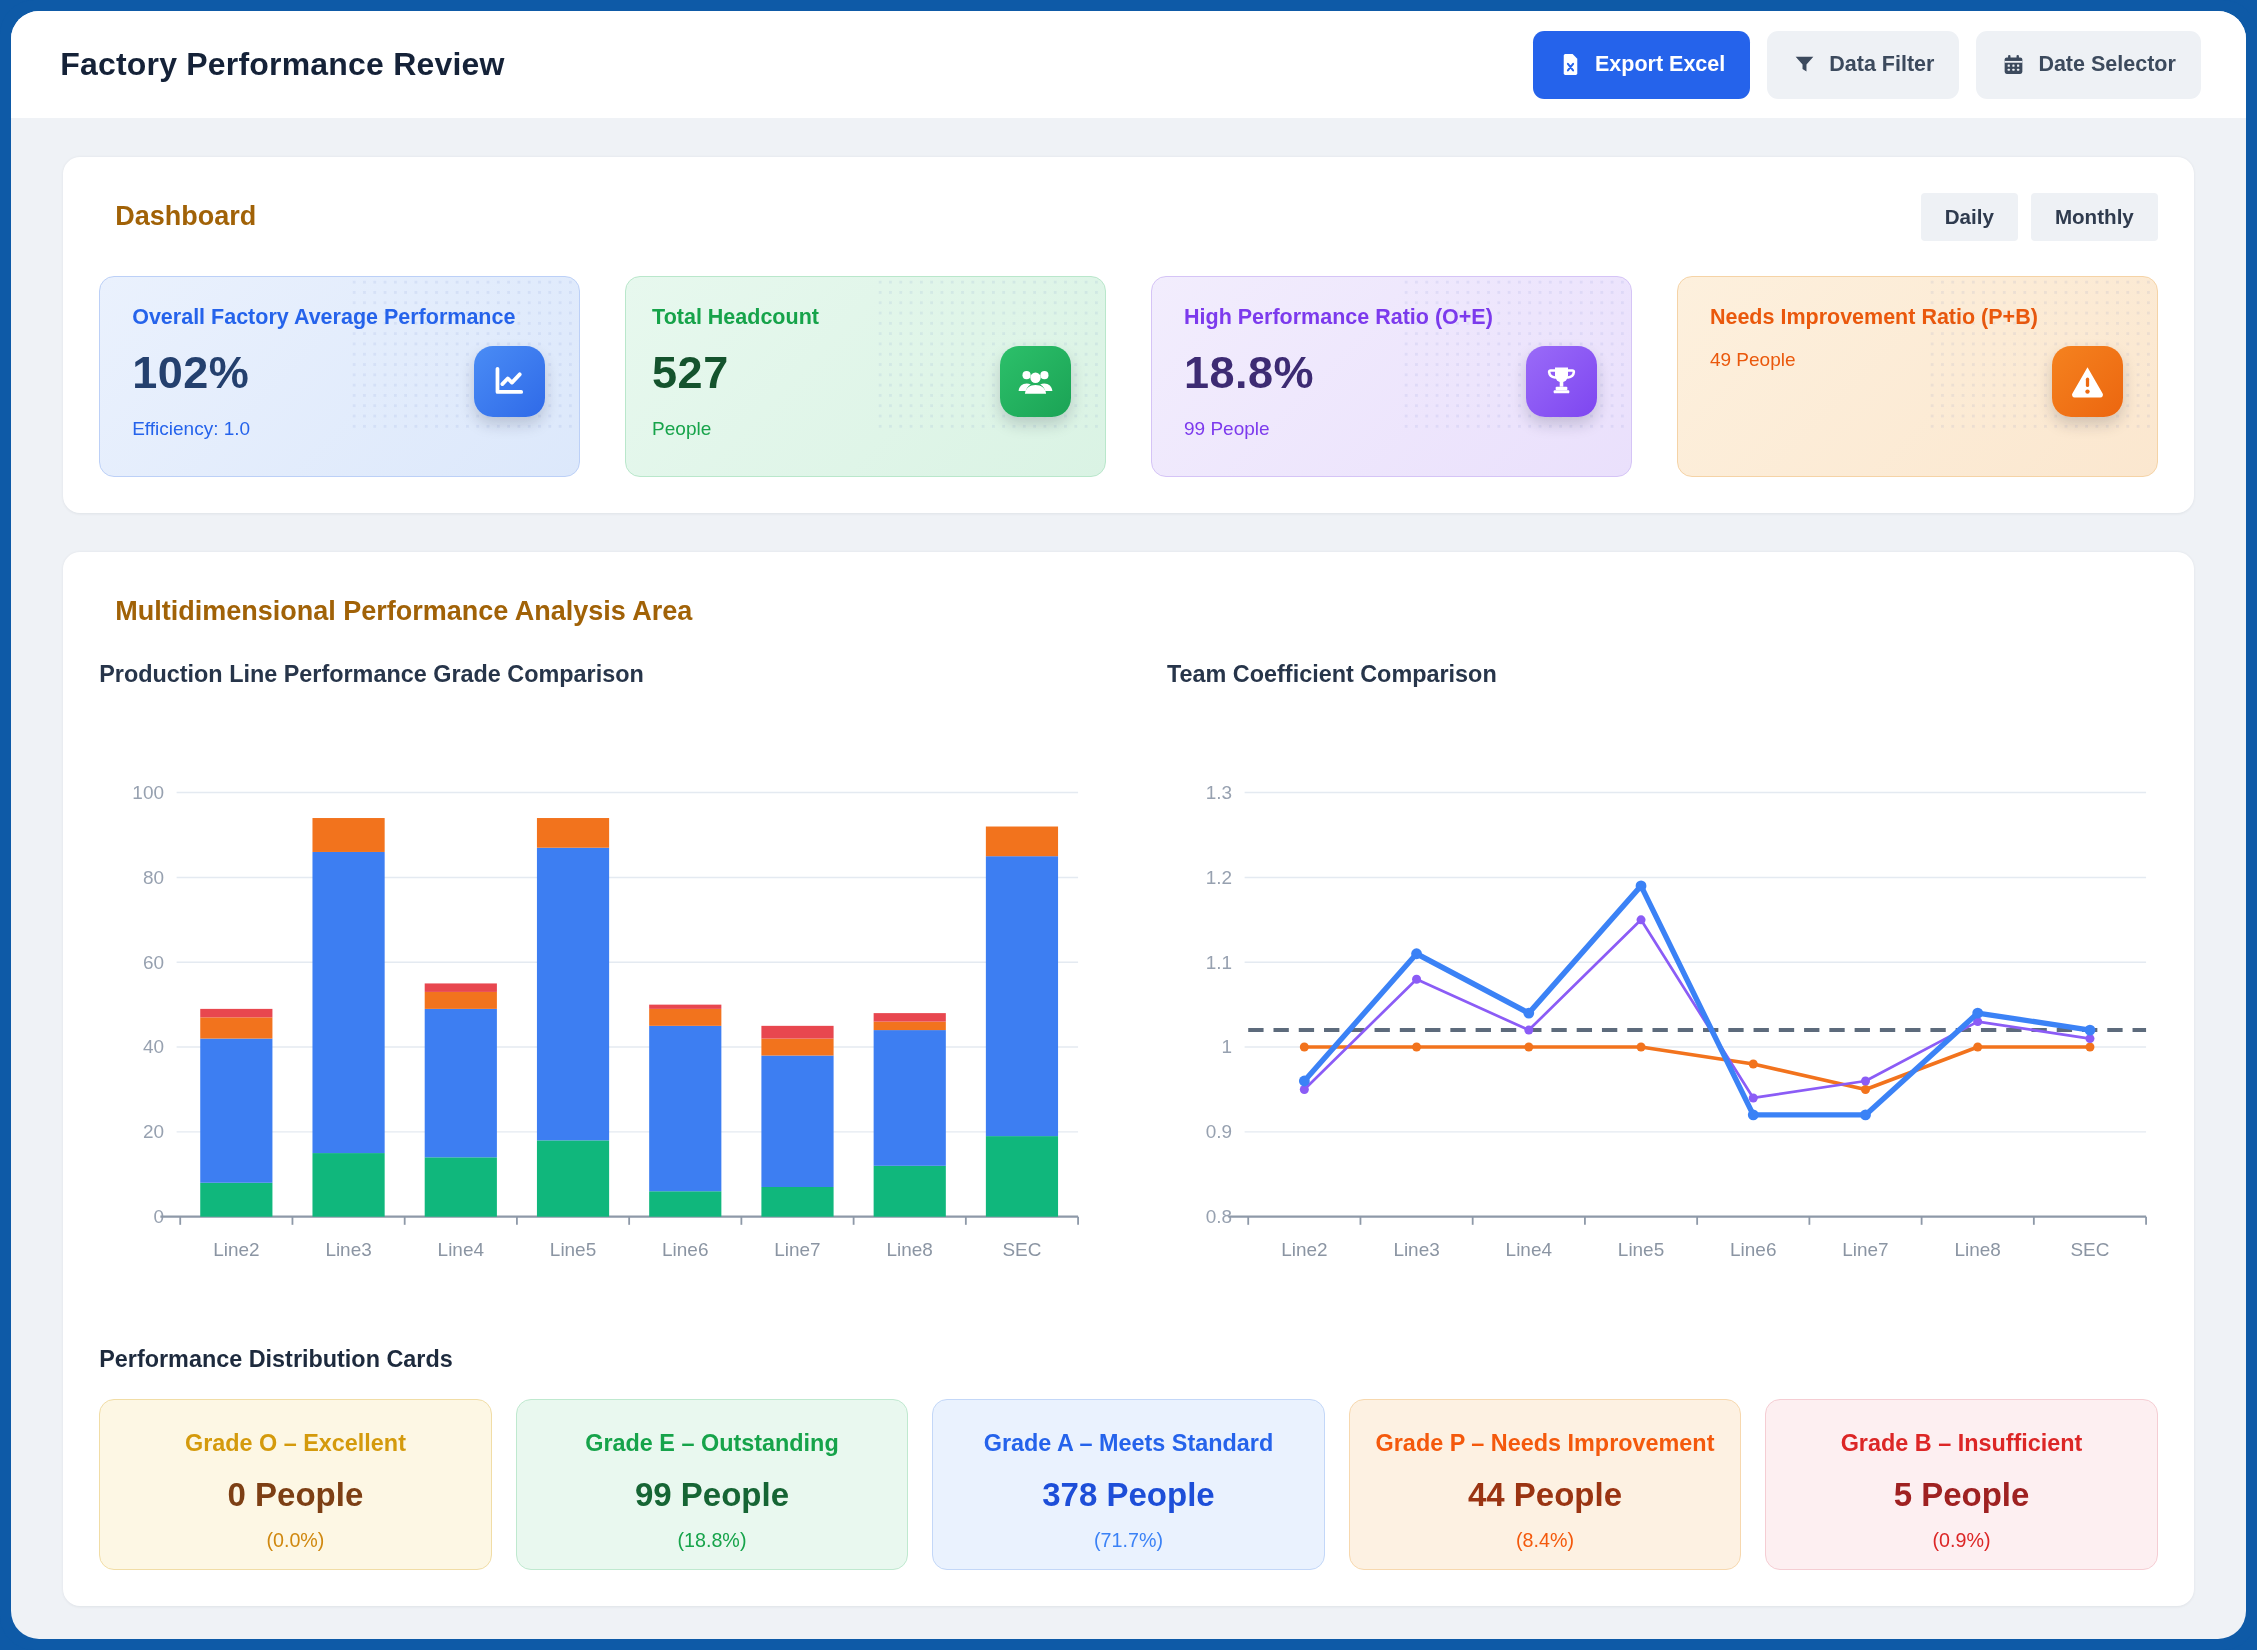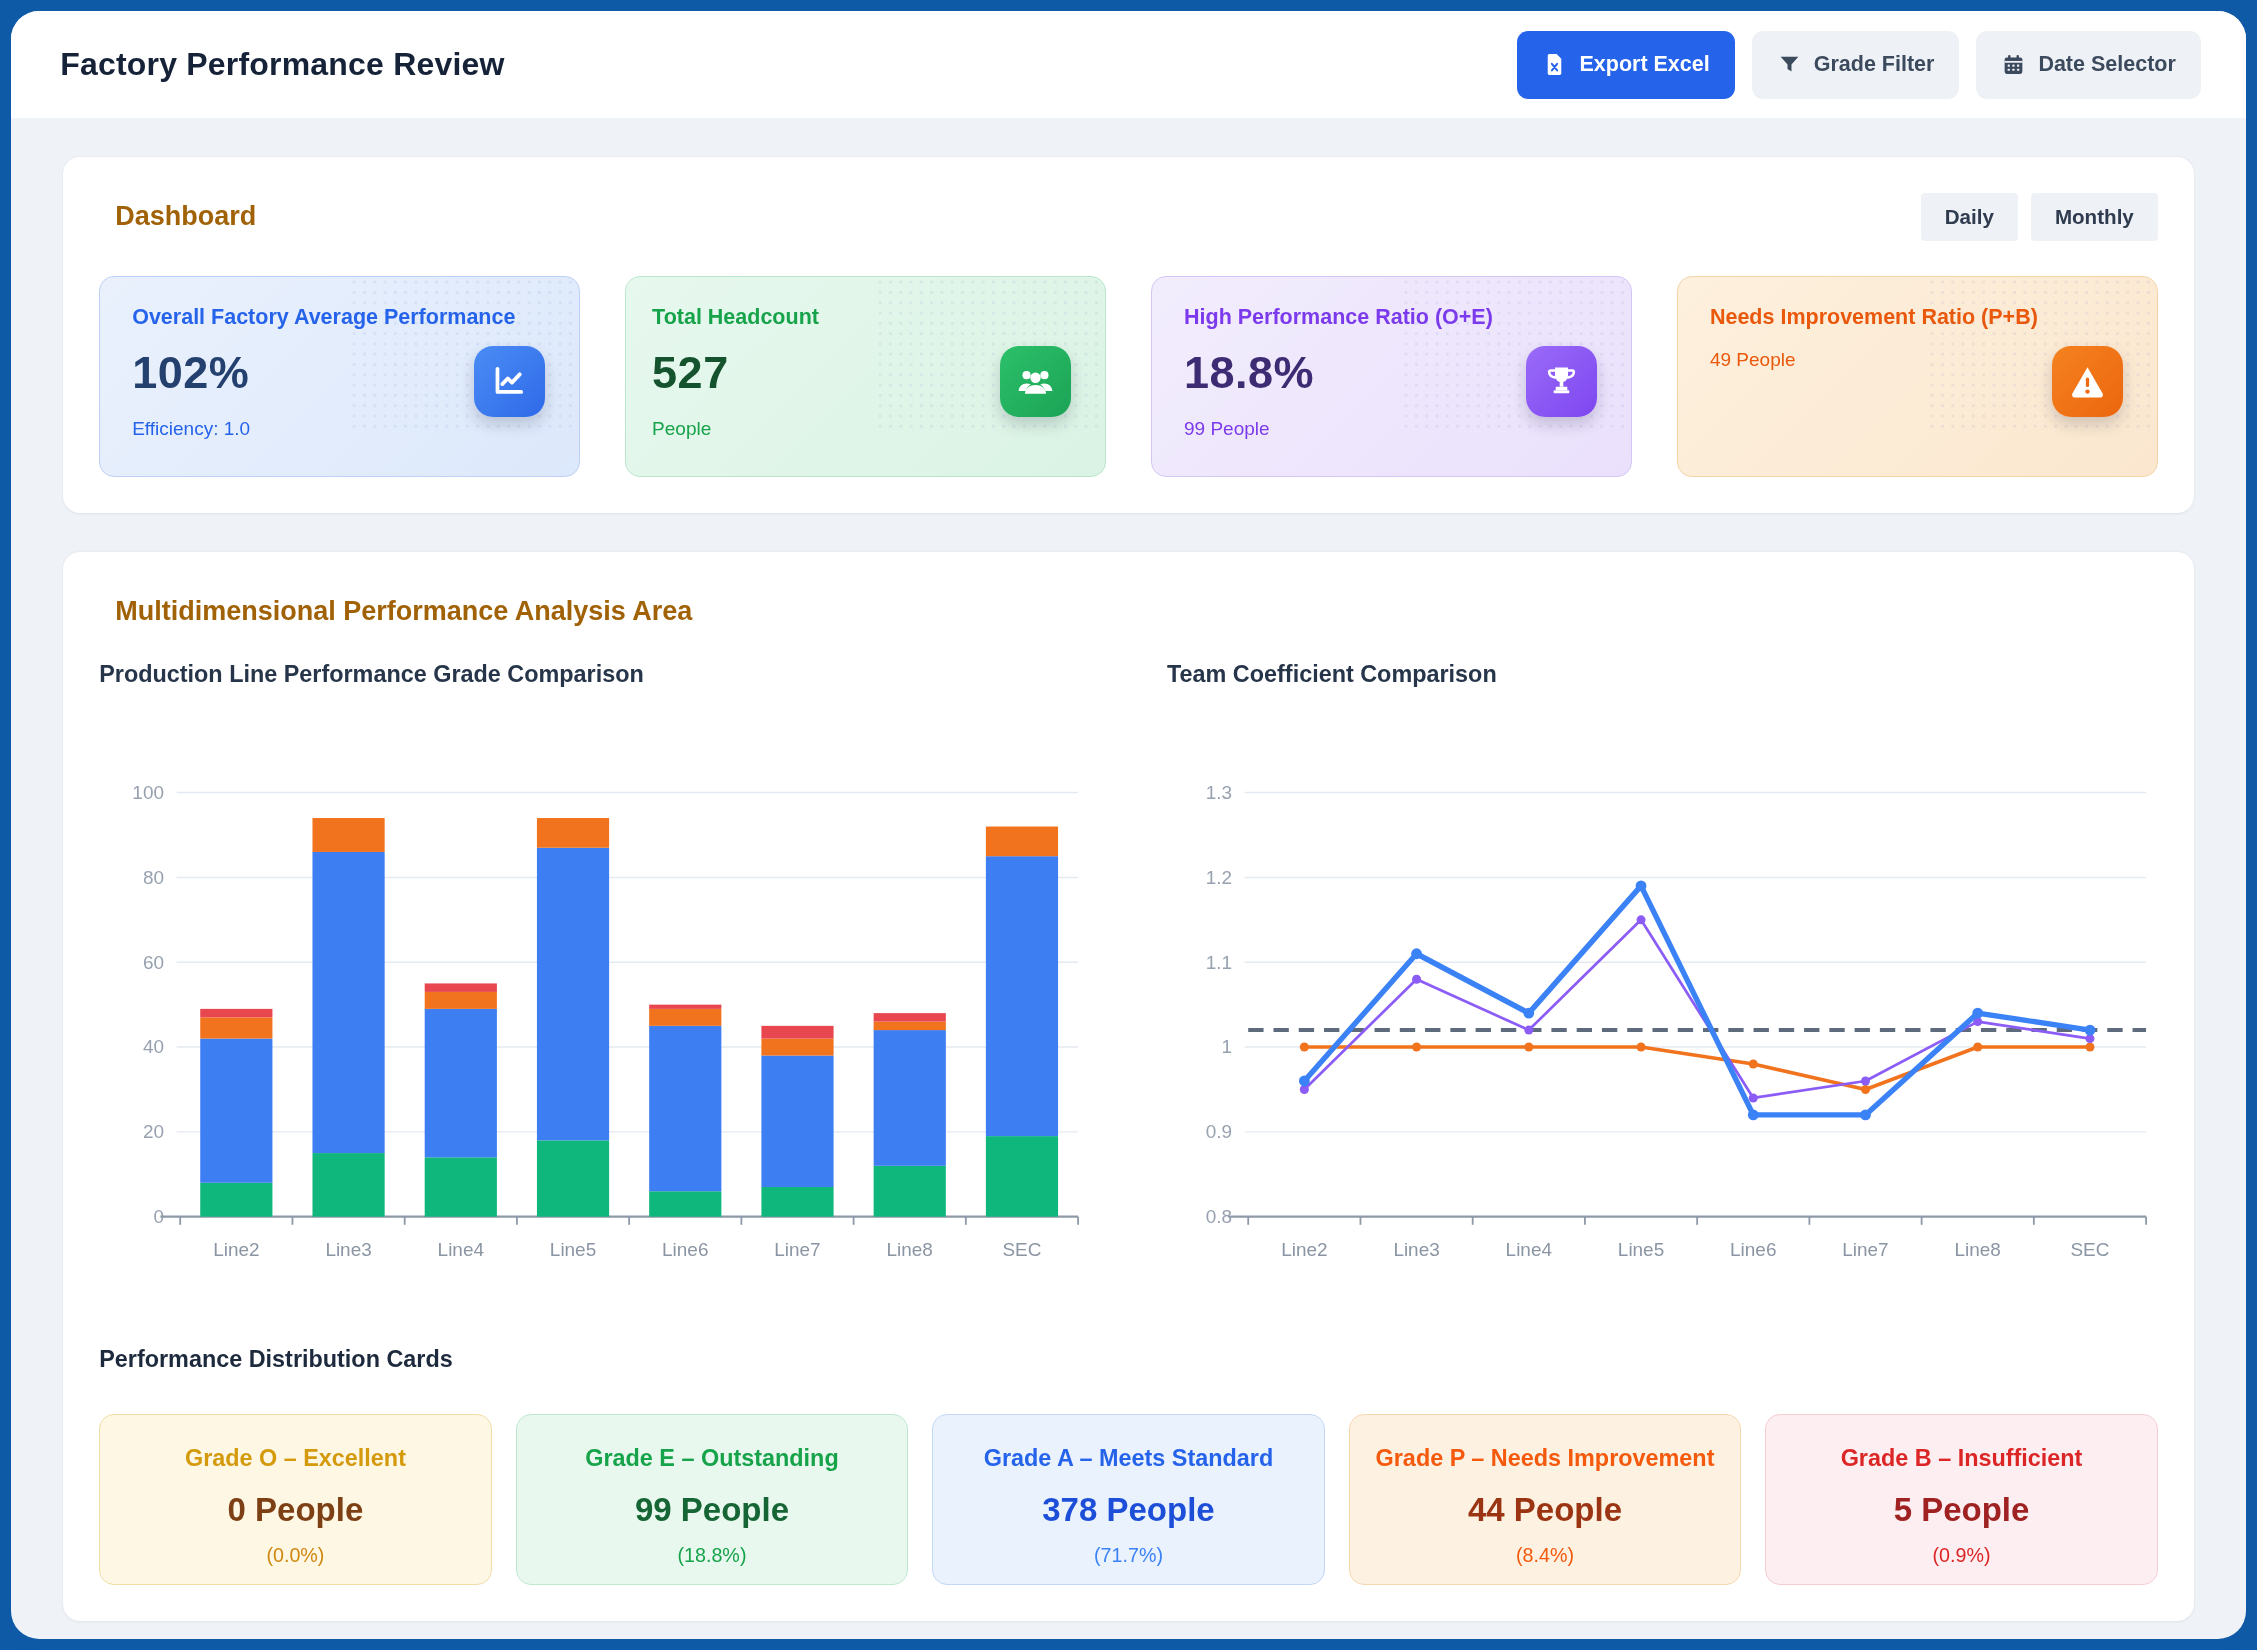--- a/index.html
+++ b/index.html
@@ -81,21 +81,21 @@
   .kpi-orange { background: linear-gradient(135deg, #fdf0dd, #fbe7cf); border-color: #f5d3a6; }
   .kpi-orange .kpi-title, .kpi-orange .kpi-sub { color: #ea580c; }
   .kpi-orange .kpi-value { color: #7a2e0e; }
   .kpi-orange .iconbox { background: linear-gradient(135deg, #f5821f, #ec660f); }
   
   .charts-grid { display: grid; grid-template-columns: 1fr 1fr; gap: 77px; margin-top: 34px; }
   .chart-title { margin: 0; font-size: 23.4px; font-weight: 700; color: #27354a; }
   .chart-box svg { width: 100%; height: auto; display: block; margin-top: 73px; }
   
   .dist-heading { margin: 51px 0 0; font-size: 23.4px; font-weight: 700; color: #1d2a3d; }
-  .dist-grid { display: grid; grid-template-columns: repeat(5, 1fr); gap: 24px; margin-top: 41px; }
+  .dist-grid { display: grid; grid-template-columns: repeat(5, 1fr); gap: 24px; margin-top: 26px; }
   .dist-card {
     border-radius: 15px; border: 1.9px solid transparent; height: 171px;
     text-align: center; padding: 30px 13px 24px;
   }
   .dist-title { font-size: 23.4px; font-weight: 700; }
   .dist-value { font-size: 33px; font-weight: 800; margin-top: 19px; }
   .dist-pct   { font-size: 19.7px; margin-top: 15px; }
   .dist-o { background: #fdf7e4; border-color: #f1dda6; }
   .dist-o .dist-title { color: #d49a0c; } .dist-o .dist-value { color: #7d3f14; } .dist-o .dist-pct { color: #d0880f; }
   .dist-e { background: #e9f8ef; border-color: #bfe9cf; }
@@ -125,21 +125,21 @@
               </svg>
           </span>
           <span>Export Excel</span>
         </button>
         <button class="btn btn-muted">
           <span style="display:flex;">
             <svg viewBox="0 0 24 24">
                 <path d="M3.5 4.5h17l-6.6 7.4v6.9l-3.8-2.5v-4.4z" fill="#3c4a5d"></path>
               </svg>
           </span>
-          <span>Grade Filter</span>
+          <span>Data Filter</span>
         </button>
         <button class="btn btn-muted">
           <span style="display:flex;">
             <svg viewBox="0 0 24 24">
                 <rect x="3.5" y="5.2" width="17" height="15.8" rx="2" fill="#3c4a5d"></rect>
                 <rect x="6.8" y="2.8" width="2.3" height="4.6" rx="1.1" fill="#3c4a5d"></rect>
                 <rect x="14.9" y="2.8" width="2.3" height="4.6" rx="1.1" fill="#3c4a5d"></rect>
                 <rect x="3.5" y="8.6" width="17" height="1.7" fill="#eef1f5"></rect>
                 <g fill="#eef1f5">
                   <rect x="6.4" y="12" width="2.1" height="2.1" rx=".5"></rect>

